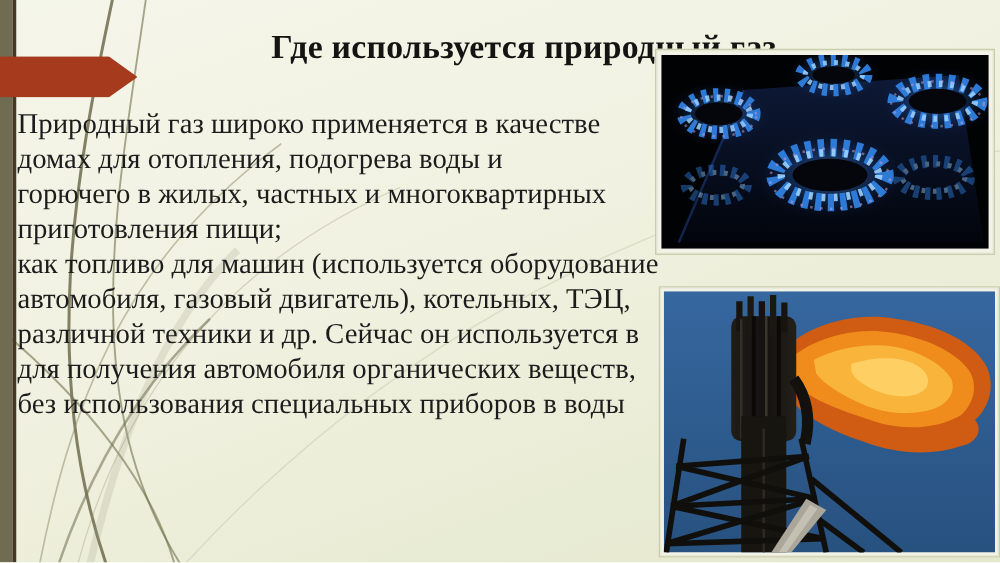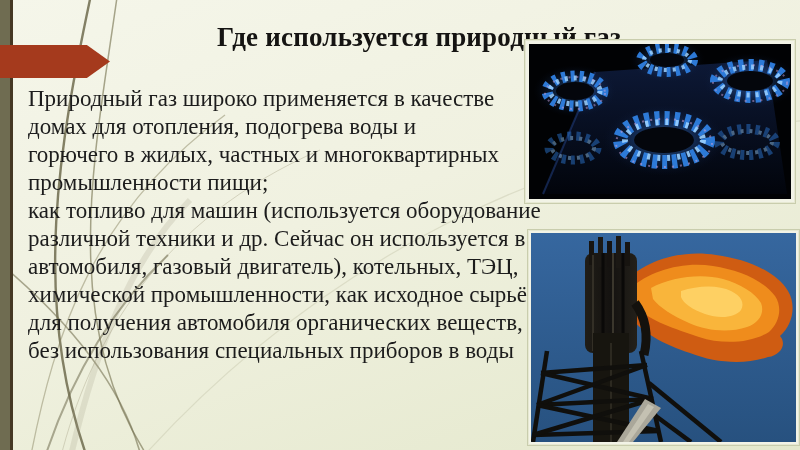--- a/index.html
+++ b/index.html
@@ -33,21 +33,21 @@
   .title{
     position:absolute;left:0;right:0;top:6px;
     padding-left:38px;
     text-align:center;
     font-size:27px;font-weight:bold;color:#151412;
     letter-spacing:0.2px;
     white-space:nowrap;
     margin-top:16px;
   }
   .body-text{
-    position:absolute;left:28px;top:85px;
+    position:absolute;left:14px;top:85px;
     font-size:23px;color:#1c1c1c;line-height:28px;
   }
   .body-text .line{white-space:nowrap;height:28px;}
   
   .photo-frame{
     position:absolute;
     background:#f2f3e6;
     border:1px solid #c9cdad;
     box-shadow:0 0 0 1px #e6e8d2 inset;
   }
@@ -75,25 +75,24 @@
   <div class="side-band"></div>
   <div class="side-band-edge"></div>
   <div class="accent-arrow"></div>
 
   <div class="title">Где используется природный газ</div>
 
   <div class="body-text">
     <div class="line">Природный газ широко применяется в качестве</div>
     <div class="line">домах для отопления, подогрева воды и</div>
     <div class="line">горючего в жилых, частных и многоквартирных</div>
-    <div class="line">промышленности пищи;</div>
+    <div class="line">приготовления пищи;</div>
     <div class="line">как топливо для машин (используется оборудование</div>
+    <div class="line">автомобиля, газовый двигатель), котельных, ТЭЦ,</div>
     <div class="line">различной техники и др. Сейчас он используется в</div>
-    <div class="line">автомобиля, газовый двигатель), котельных, ТЭЦ,</div>
-    <div class="line">химической промышленности, как исходное сырьё</div>
     <div class="line">для получения автомобиля органических веществ,</div>
     <div class="line">без использования специальных приборов в воды</div>
   </div>
 
   <div class="photo-frame frame-burners">
     <svg width="262" height="155" viewBox="0 0 262 155">
       <defs>
         <radialGradient id="glowB" cx="50%" cy="50%" r="50%">
           <stop offset="0%" stop-color="#5aa8ff" stop-opacity="0.85"></stop>
           <stop offset="55%" stop-color="#2f6fd0" stop-opacity="0.4"></stop>

